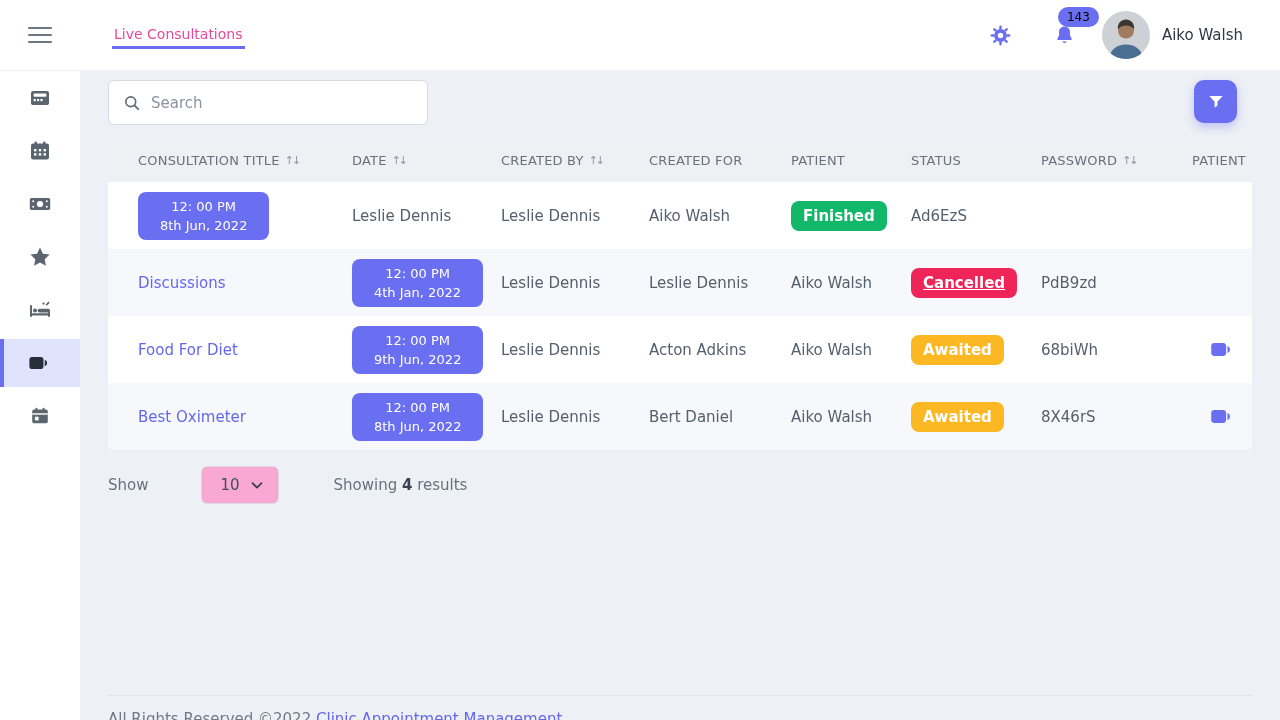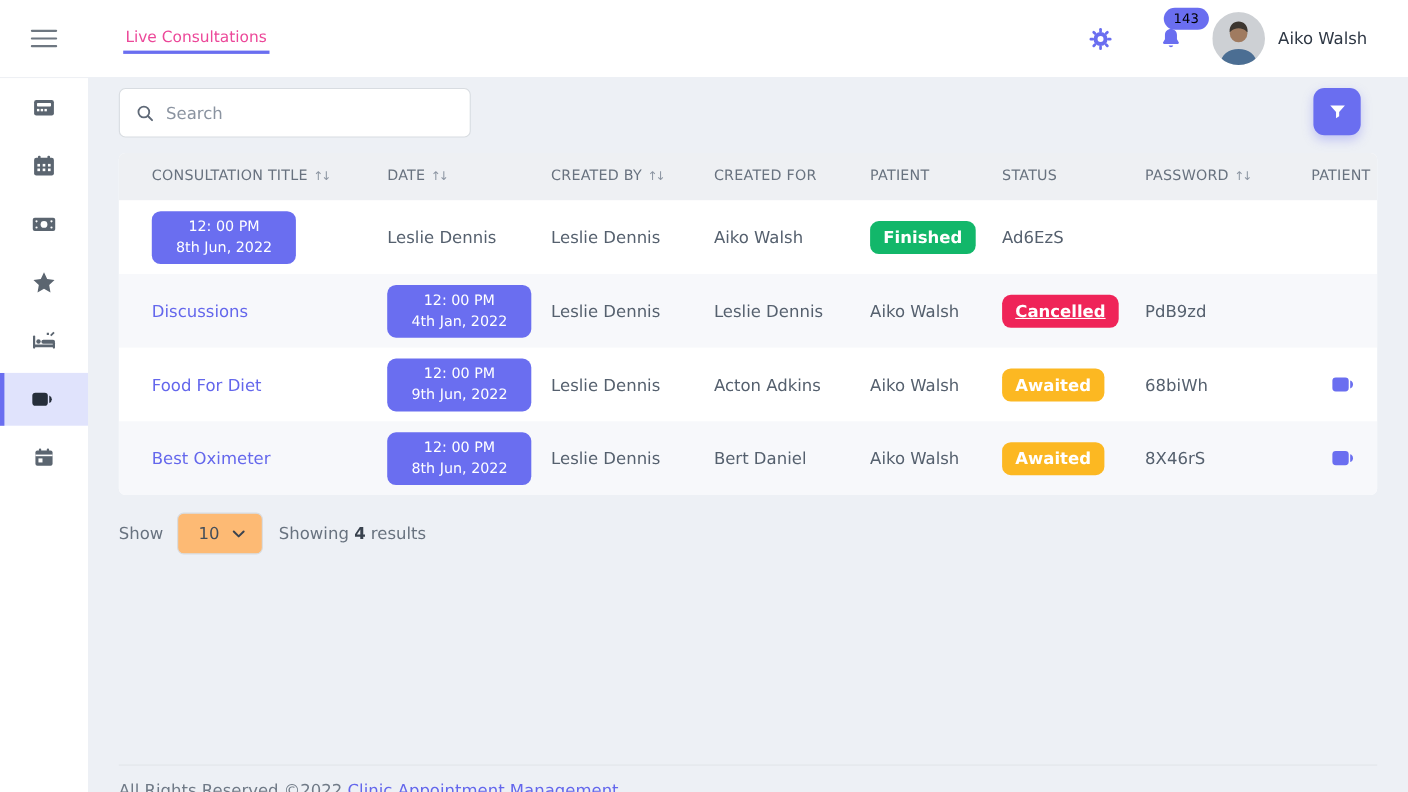--- a/index.html
+++ b/index.html
@@ -49,22 +49,22 @@
   .trow:nth-child(even) { background:#f7f8fb; }
   .title-link { color:var(--link,#6467ec); text-decoration:none; cursor:pointer; }
   .date-badge { display:inline-block; background:var(--accent,#6a6ef0); color:#fff; font-size:13px;
                 text-align:center; padding:5px 22px; border-radius:8px; line-height:19px; }
   .date-badge span { display:block; }
   .status-badge { display:inline-block; color:#fff; font-size:15px; font-weight:bold; padding:6px 12px; border-radius:8px; }
   .action-cell { display:flex; justify-content:center; }
   .action-video { color:var(--accent,#6a6ef0); display:flex; cursor:pointer; }
 
   
-  .pager { margin-top:16px; display:flex; align-items:center; font-size:15px; color:#68727f; }
-  .page-size { width:78px; height:38px; background:#fdba74; border:1px solid #d8dce1; border-radius:6px;
+  .pager { margin-top:16px; display:flex; align-items:center; font-size:15px; color:#68727f;gap:40px; }
+  .page-size { width:78px; height:38px; background:#f9a8d4; border:1px solid #d8dce1; border-radius:6px;
                display:flex; align-items:center; justify-content:space-between; padding:0 12px 0 18px;
                margin:0 14px 0 13px; color:#444e5a; cursor:pointer; }
   .results b { color:#39424e; }
 
   
   .footer { margin-top:auto; border-top:1px solid #e2e5ea; padding:14px 0 18px; font-size:15px; color:#707a87; }
   .footer a { color:var(--link,#6467ec); text-decoration:none; cursor:pointer; }
 </style>
 </head>
 <body>

